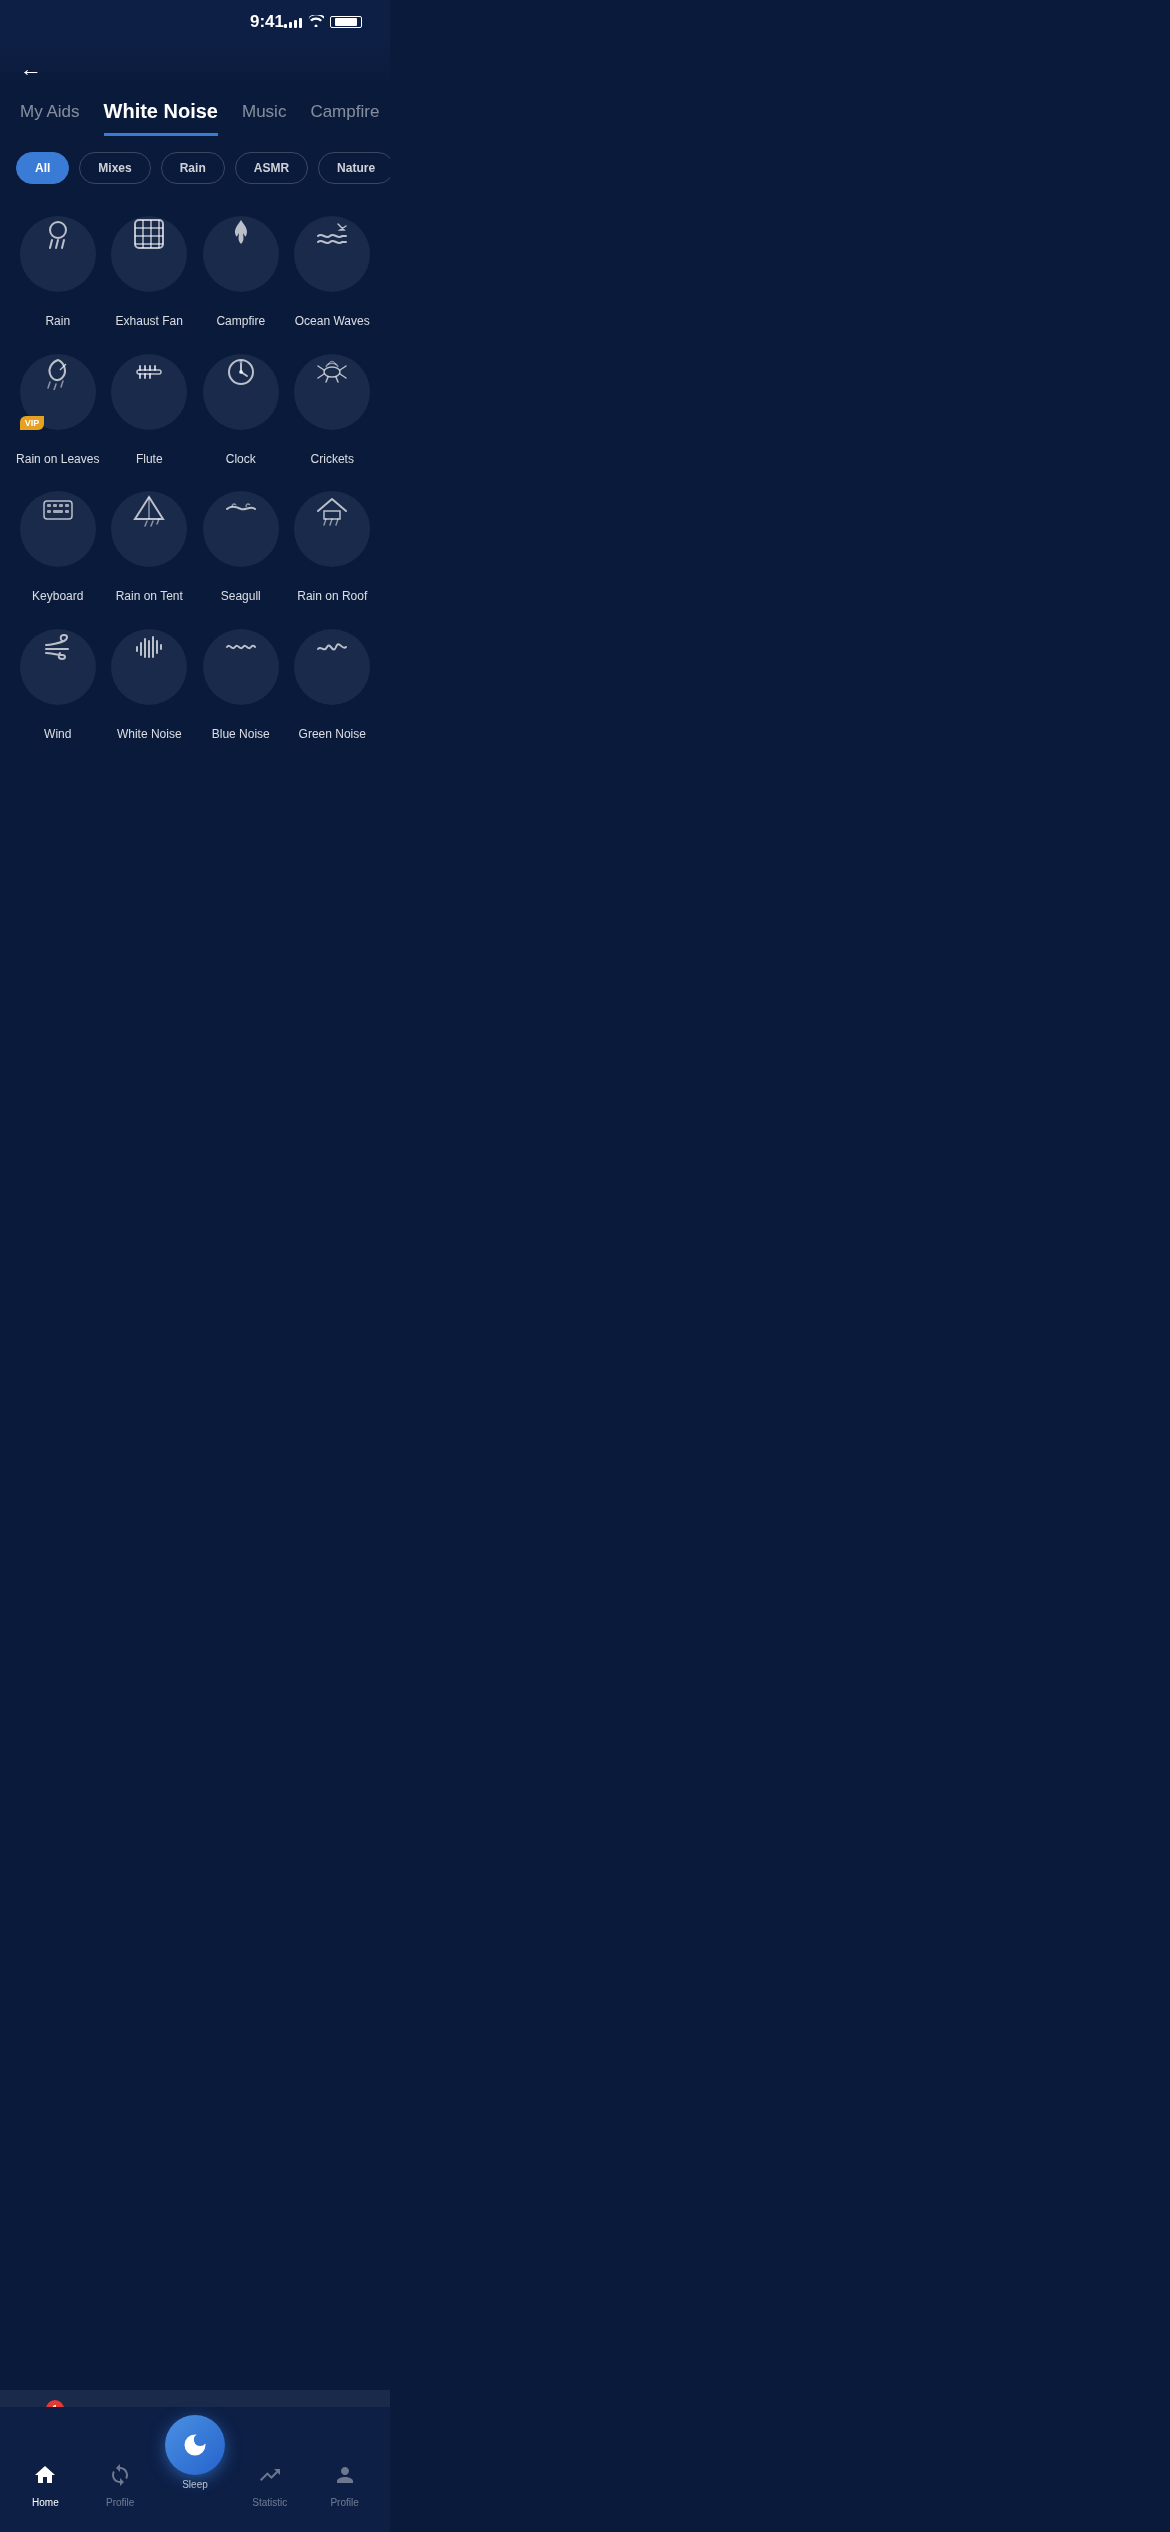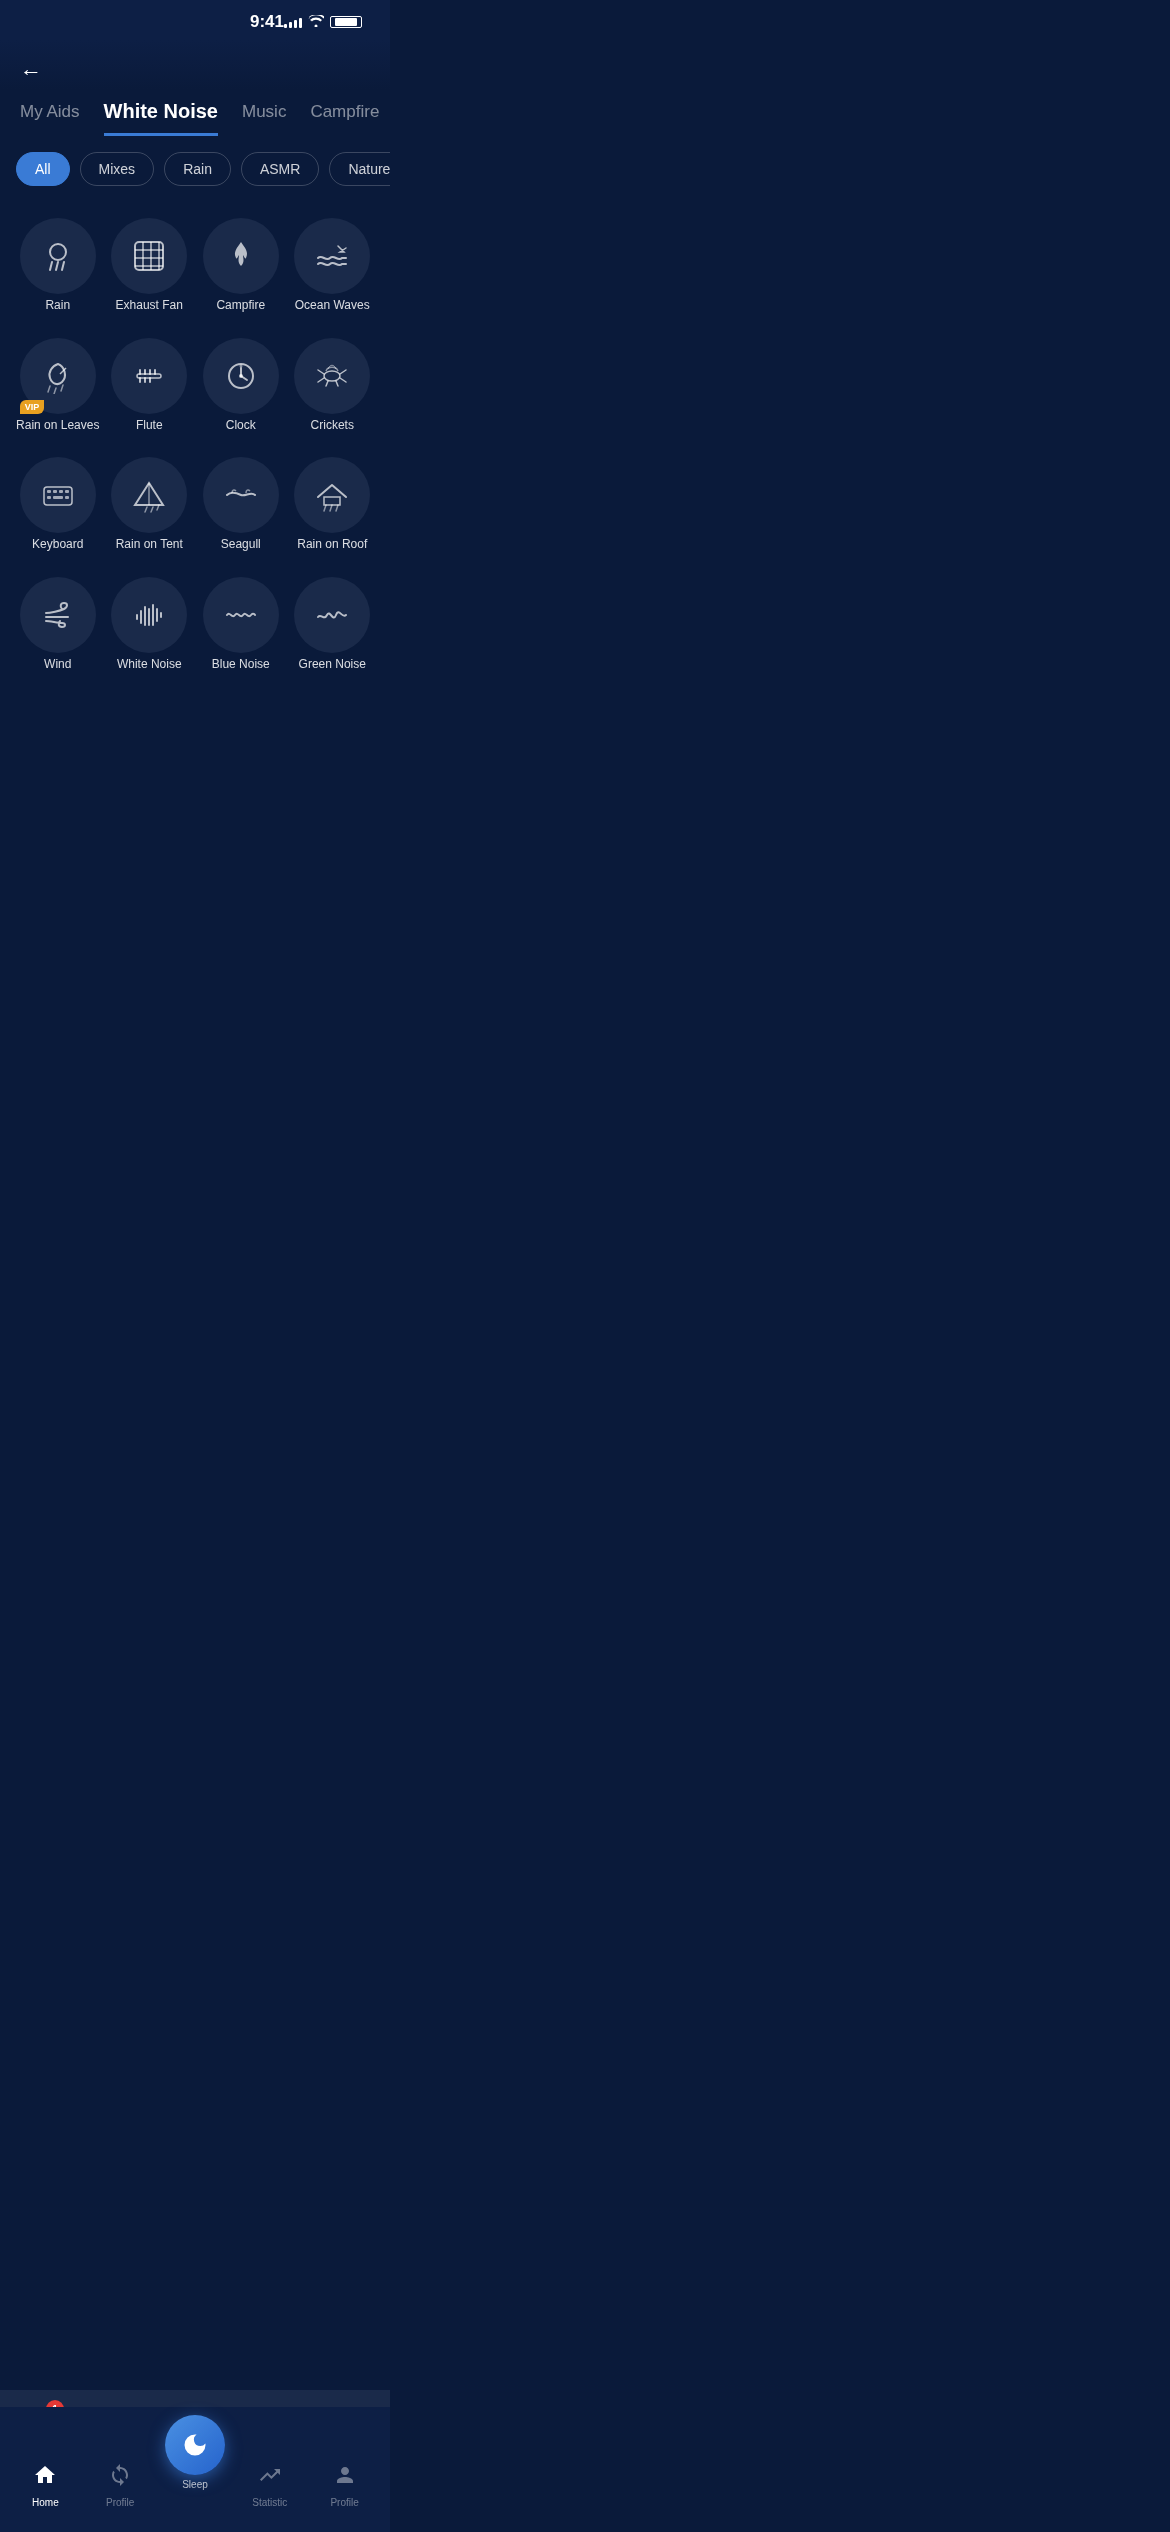--- a/index.html
+++ b/index.html
@@ -89,22 +89,22 @@
       gap: 10px;
       padding: 16px 16px 12px;
       overflow-x: auto;
       scrollbar-width: none;
       background: #0a1a3a;
     }
     .filter-chips::-webkit-scrollbar { display: none; }
     .chip {
       padding: 8px 18px;
       border-radius: 20px;
-      font-size: 14px;
-      font-weight: 400;
+      font-size: 12px;
+      font-weight: 700;
       white-space: nowrap;
       cursor: pointer;
       border: 1.5px solid rgba(255,255,255,0.2);
       background: transparent;
       color: rgba(255,255,255,0.8);
     }
     .chip.active {
       background: #3a7bd5;
       border-color: #3a7bd5;
       color: #fff;
@@ -125,23 +125,23 @@
       padding: 12px 4px;
       cursor: pointer;
       position: relative;
     }
     .sound-icon-wrap {
       width: 76px;
       height: 76px;
       border-radius: 50%;
       background: #1a2a4a;
       display: flex;
-      align-items: center;
+      align-items: flex-start;
       justify-content: center;
-      margin-bottom: 4px;
+      margin-bottom: 22px;
       position: relative;
       font-size: 28px;
     }
     .vip-badge {
       position: absolute;
       bottom: 0;
       left: 0;
       background: #e8a020;
       color: #fff;
       font-size: 9px;

